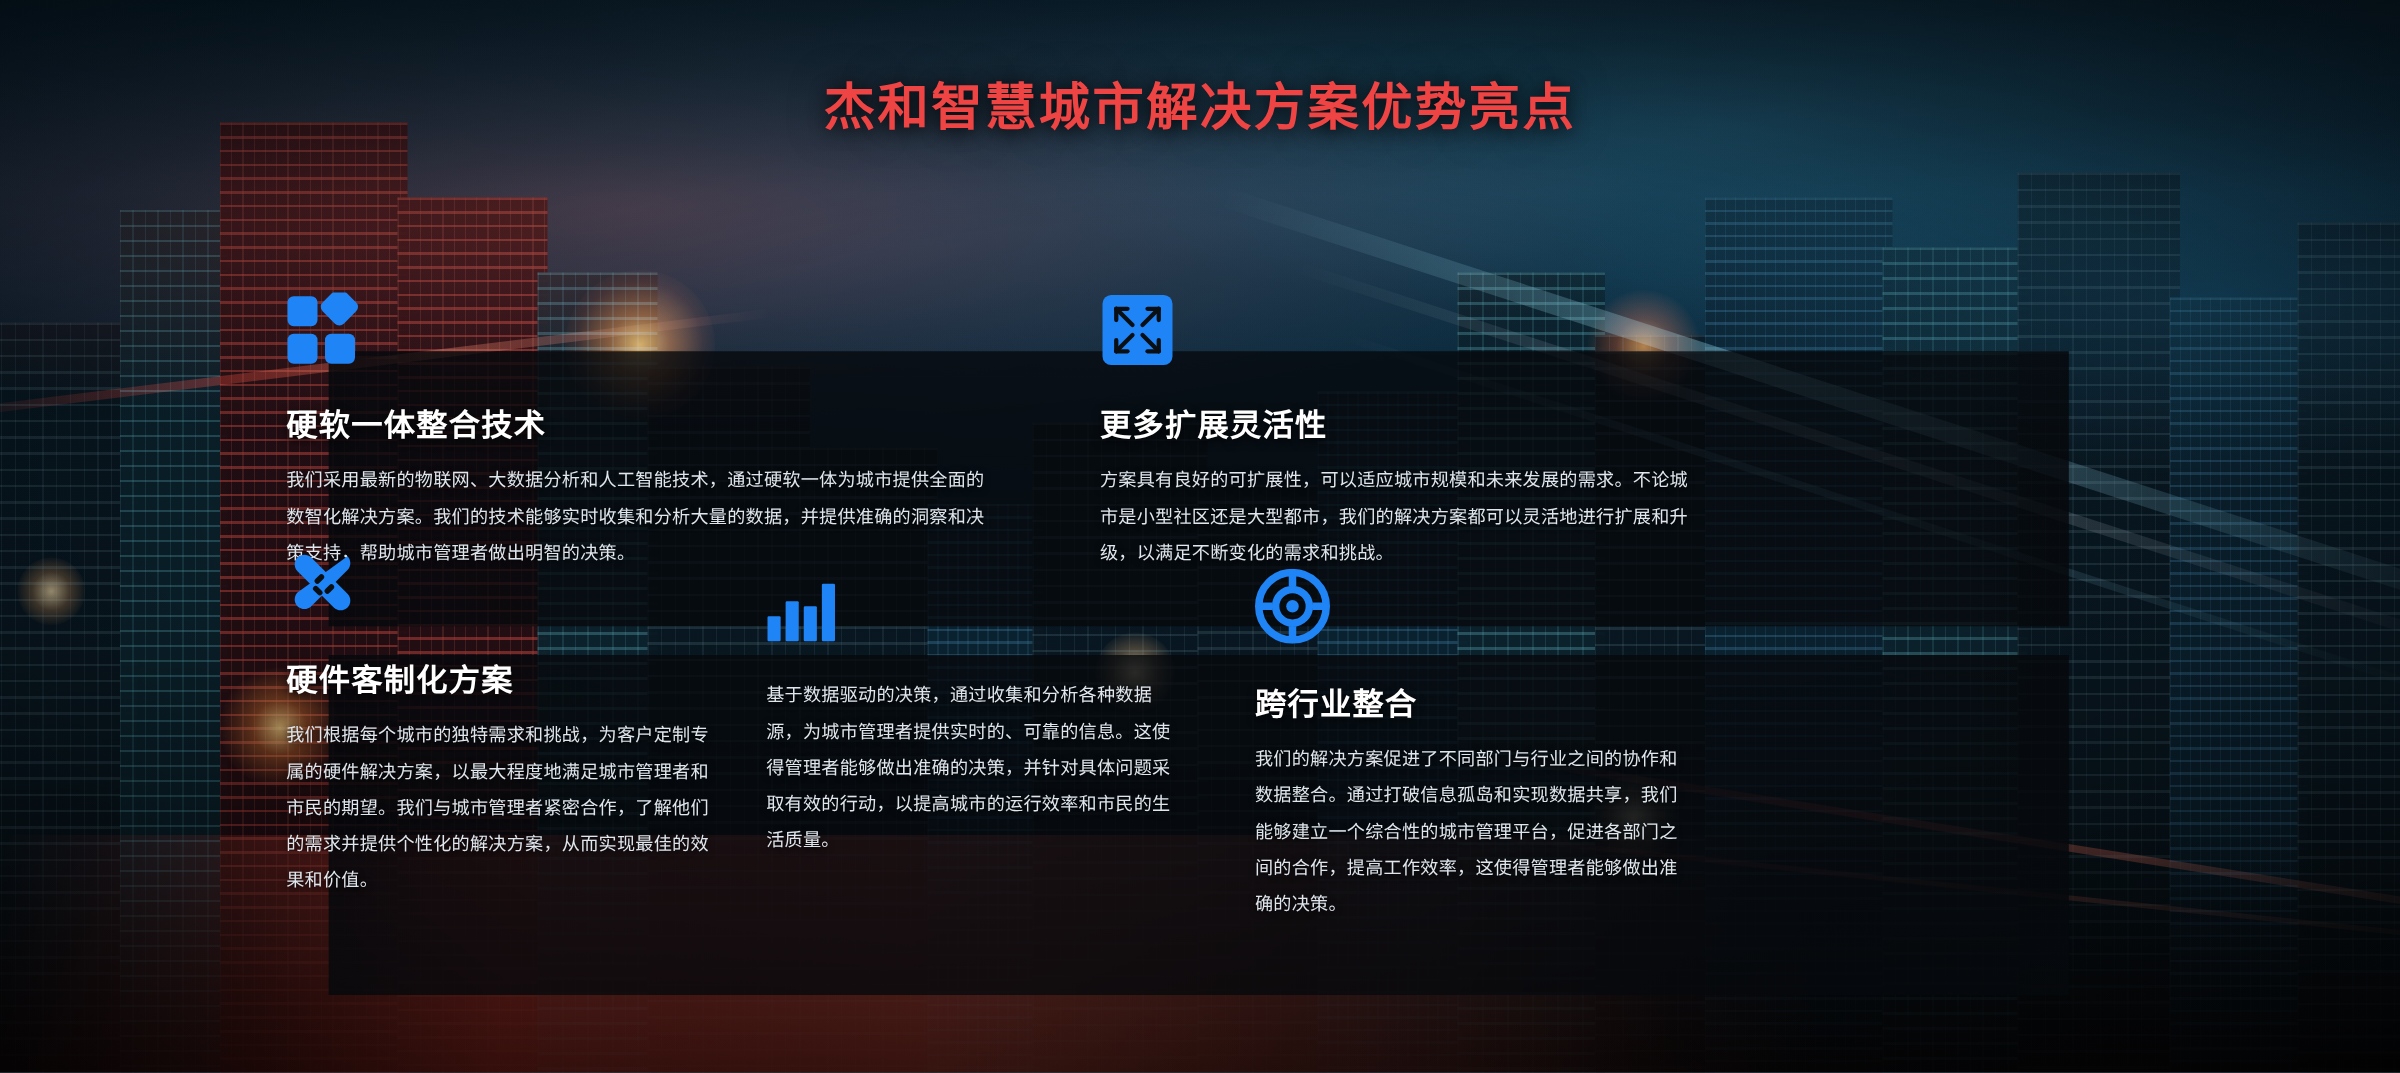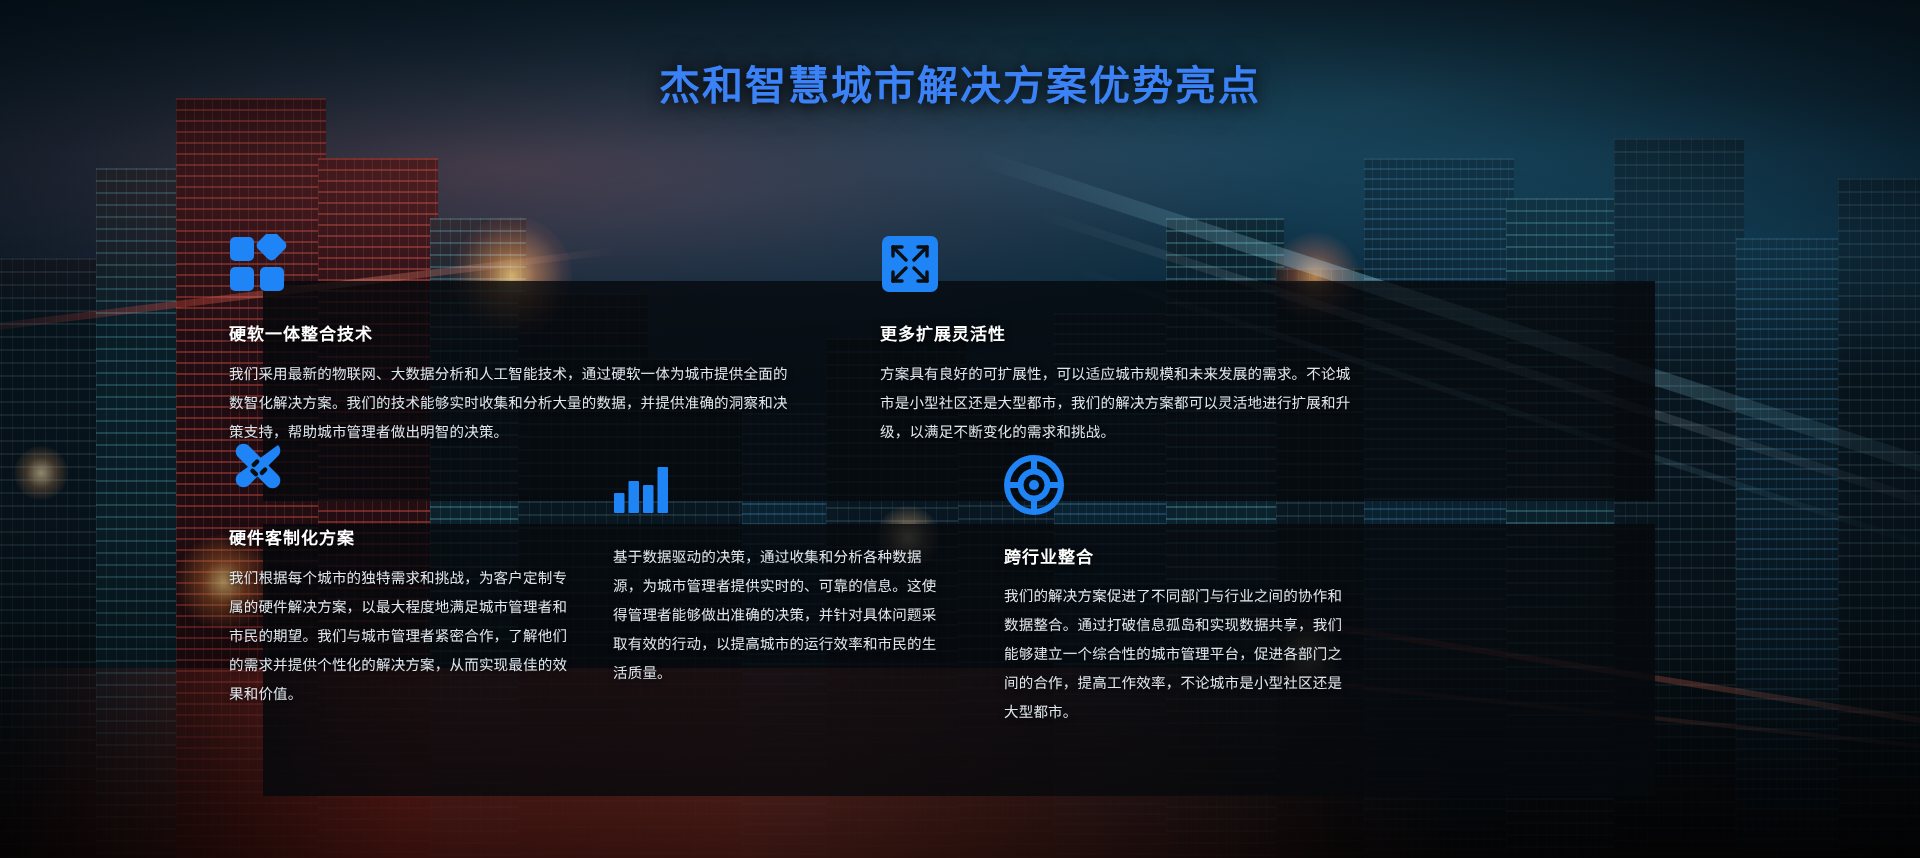--- a/index.html
+++ b/index.html
@@ -89,21 +89,21 @@
     background:
       radial-gradient(95% 80% at 50% 45%, rgba(0,0,0,0) 30%, rgba(0,0,0,.45) 78%, rgba(0,0,0,.72) 100%),
       linear-gradient(to bottom, rgba(2,8,14,.55) 0%, rgba(2,8,14,.15) 18%, rgba(0,0,0,.10) 60%, rgba(0,0,0,.45) 100%);
   }
 
   
   .content{position:absolute;inset:0;}
 
   .page-title{
     position:absolute;top:52px;left:0;right:0;text-align:center;
-    font-size:41px;font-weight:bold;letter-spacing:2px;color:#3b82f6;
+    font-size:41px;font-weight:bold;letter-spacing:2px;color:#ef4444;
     text-shadow:0 2px 14px rgba(0,0,0,.75), 0 0 30px rgba(0,0,0,.55);
   }
   .page-subtitle{
     position:absolute;top:146px;left:0;right:0;text-align:center;
     font-size:17px;color:#e7eef5;letter-spacing:.5px;
     text-shadow:0 1px 8px rgba(0,0,0,.9), 0 0 18px rgba(0,0,0,.7);
   }
 
   
   .panel{position:absolute;background:rgba(6,9,13,.80);}
@@ -113,21 +113,21 @@
   .panel::after{
     content:"";position:absolute;inset:0;pointer-events:none;
     background:linear-gradient(to right, rgba(6,9,13,.35) 0%, rgba(0,0,0,0) 6%, rgba(0,0,0,0) 94%, rgba(6,9,13,.35) 100%);
   }
 
   .cards{position:absolute;inset:0;}
   .card{position:absolute;}
 
   .card .icon{width:60px;height:60px;display:block;margin-bottom:26px;}
   .card .card-title{
-    font-size:17px;font-weight:bold;color:#ffffff;margin:0 0 15px 0;letter-spacing:1px;
+    font-size:25px;font-weight:bold;color:#ffffff;margin:0 0 15px 0;letter-spacing:1px;
     text-shadow:0 2px 8px rgba(0,0,0,.85);
   }
   .card .card-desc{
     font-size:14.5px;line-height:2.0;color:#dfe6ed;margin:0;letter-spacing:.2px;
     text-shadow:0 1px 6px rgba(0,0,0,.9);
   }
 
   
   #card-0{left:229px;top:234px;width:565px;}
   #card-1{left:880px;top:234px;width:475px;}
@@ -267,18 +267,18 @@
           <circle cx="30" cy="30" r="13.5" fill="none" stroke="#1f84f5" stroke-width="6"></circle>
           <circle cx="30" cy="30" r="5" fill="#1f84f5"></circle>
           <g stroke="#1f84f5" stroke-width="6" stroke-linecap="butt">
             <path d="M30 1 L30 14"></path>
               <path d="M30 46 L30 59"></path>
             <path d="M1 30 L14 30"></path>
               <path d="M46 30 L59 30"></path>
           </g>
         </svg>
         <h3 class="card-title">跨行业整合</h3>
-        <p class="card-desc">我们的解决方案促进了不同部门与行业之间的协作和数据整合。通过打破信息孤岛和实现数据共享，我们能够建立一个综合性的城市管理平台，促进各部门之间的合作，提高工作效率，不论城市是小型社区还是大型都市。</p>
+        <p class="card-desc">我们的解决方案促进了不同部门与行业之间的协作和数据整合。通过打破信息孤岛和实现数据共享，我们能够建立一个综合性的城市管理平台，促进各部门之间的合作，提高工作效率，这使得管理者能够做出准确的决策。</p>
       </div>
 
     </div>
   </div>
 </div>
 
 </body></html>

